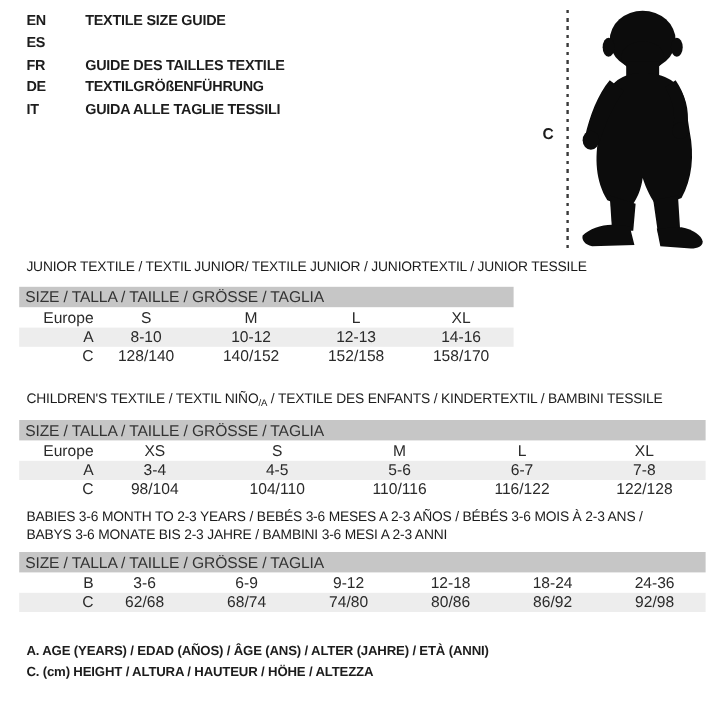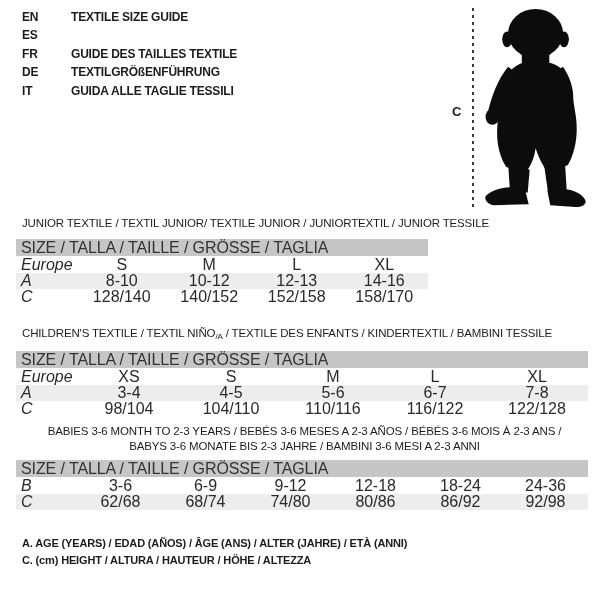--- a/index.html
+++ b/index.html
@@ -51,26 +51,26 @@
   .s2 { top: 327px; }
   .s3 { top: 424px; }
   .section-title {
     margin-left: 22px;
     font-weight: normal;
     font-size: 11.5px;
     letter-spacing: -0.15px;
     white-space: nowrap;
   }
   .s1 .section-title, .s2 .section-title { margin-bottom: 10px; }
-  .s3 .section-title { line-height: 14.5px; margin-bottom: 7px; white-space: normal; width: 565px; text-align: center; }
+  .s3 .section-title { line-height: 14.5px; margin-bottom: 7px; white-space: normal; width: 565px; }
   .title-sub {
     font-size: 8px;
     vertical-align: -2px;
   }
-  .table { margin-left: 16px; font-size: 16px; }
+  .table { margin-left: 16px; font-size: 13px; }
   .t1 { width: 412px; }
   .t2, .t3 { width: 572px; }
   .thead {
     background: var(--header-bg, #c6c6c6);
     height: 17px;
     line-height: 17px;
     padding-left: 5px;
     color: #333333;
     margin-bottom: 1px;
     letter-spacing: -0.1px;
@@ -78,21 +78,21 @@
   .trow {
     display: grid;
     height: 16px;
     line-height: 16px;
     align-items: center;
     color: #2a2a2a;
   }
   .t1 .trow { grid-template-columns: 62px repeat(4, 1fr); }
   .t2 .trow { grid-template-columns: 62px repeat(5, 1fr); }
   .t3 .trow { grid-template-columns: 62px repeat(6, 1fr); }
-  .tlabel { padding-left: 5px; text-align: left; font-style: italic; }
+  .tlabel { padding-left: 5px; text-align: right; }
   .tcell { text-align: center; }
   .alt { background: var(--alt-row-bg, #ededed); }
 
   
   .legend {
     position: absolute;
     left: 22px; top: 535px;
     font-weight: bold;
     font-size: 11px;
     line-height: 17.4px;

